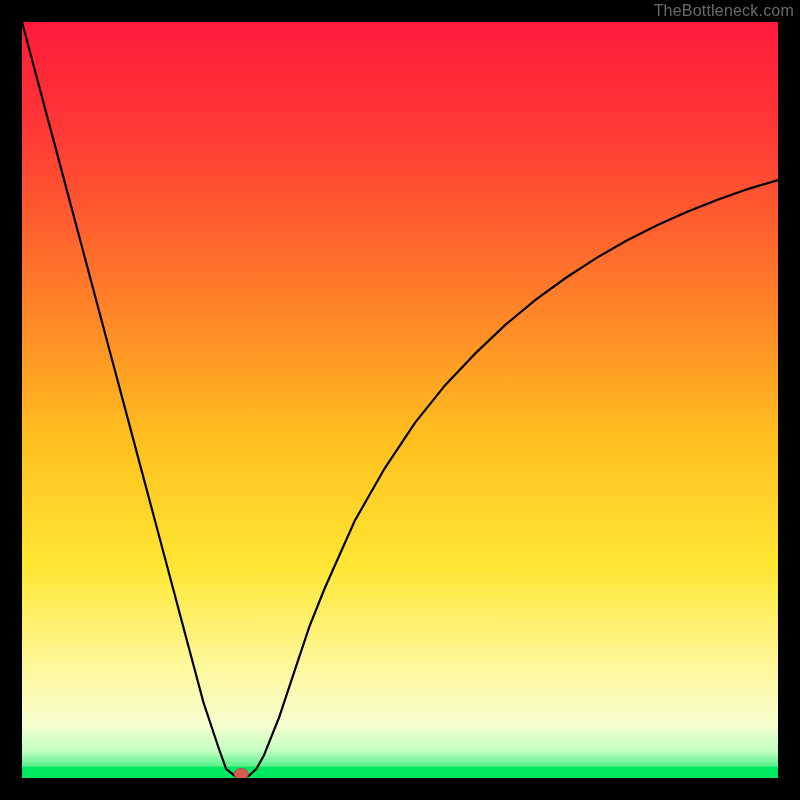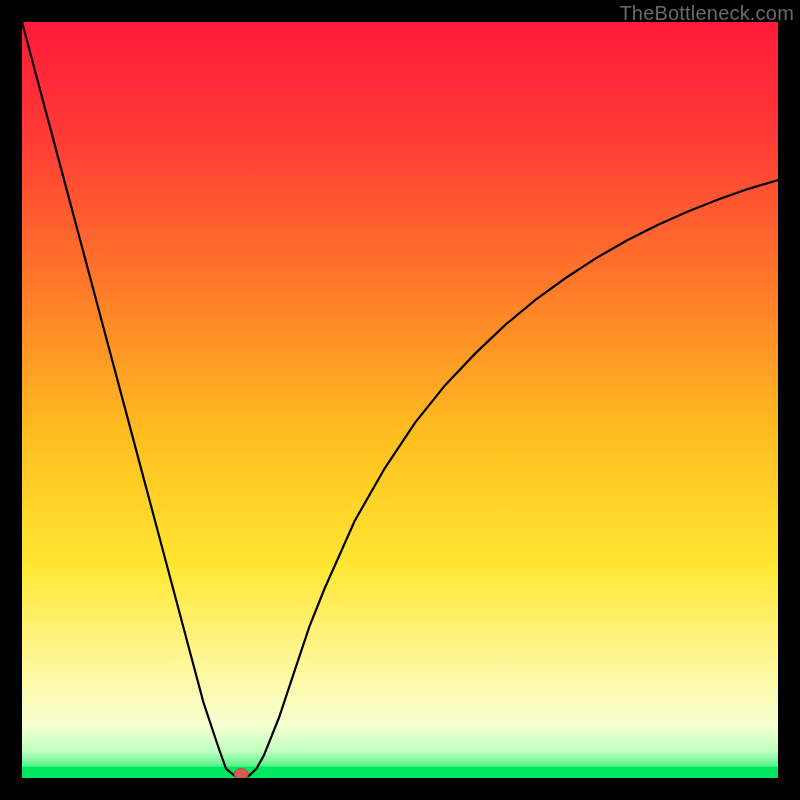--- a/index.html
+++ b/index.html
@@ -23,21 +23,21 @@
     top: 22px;
     width: 756px;
     height: 756px;
     overflow: hidden;
   }
   .watermark {
     position: absolute;
     top: 2px;
     right: 6px;
     color: #6a6a6a;
-    font-size: 20px;
+    font-size: 16px;
     font-weight: 500;
     letter-spacing: 0.2px;
     z-index: 30;
     user-select: none;
   }
   svg { display:block; }
 </style>
 </head>
 <body>
 

